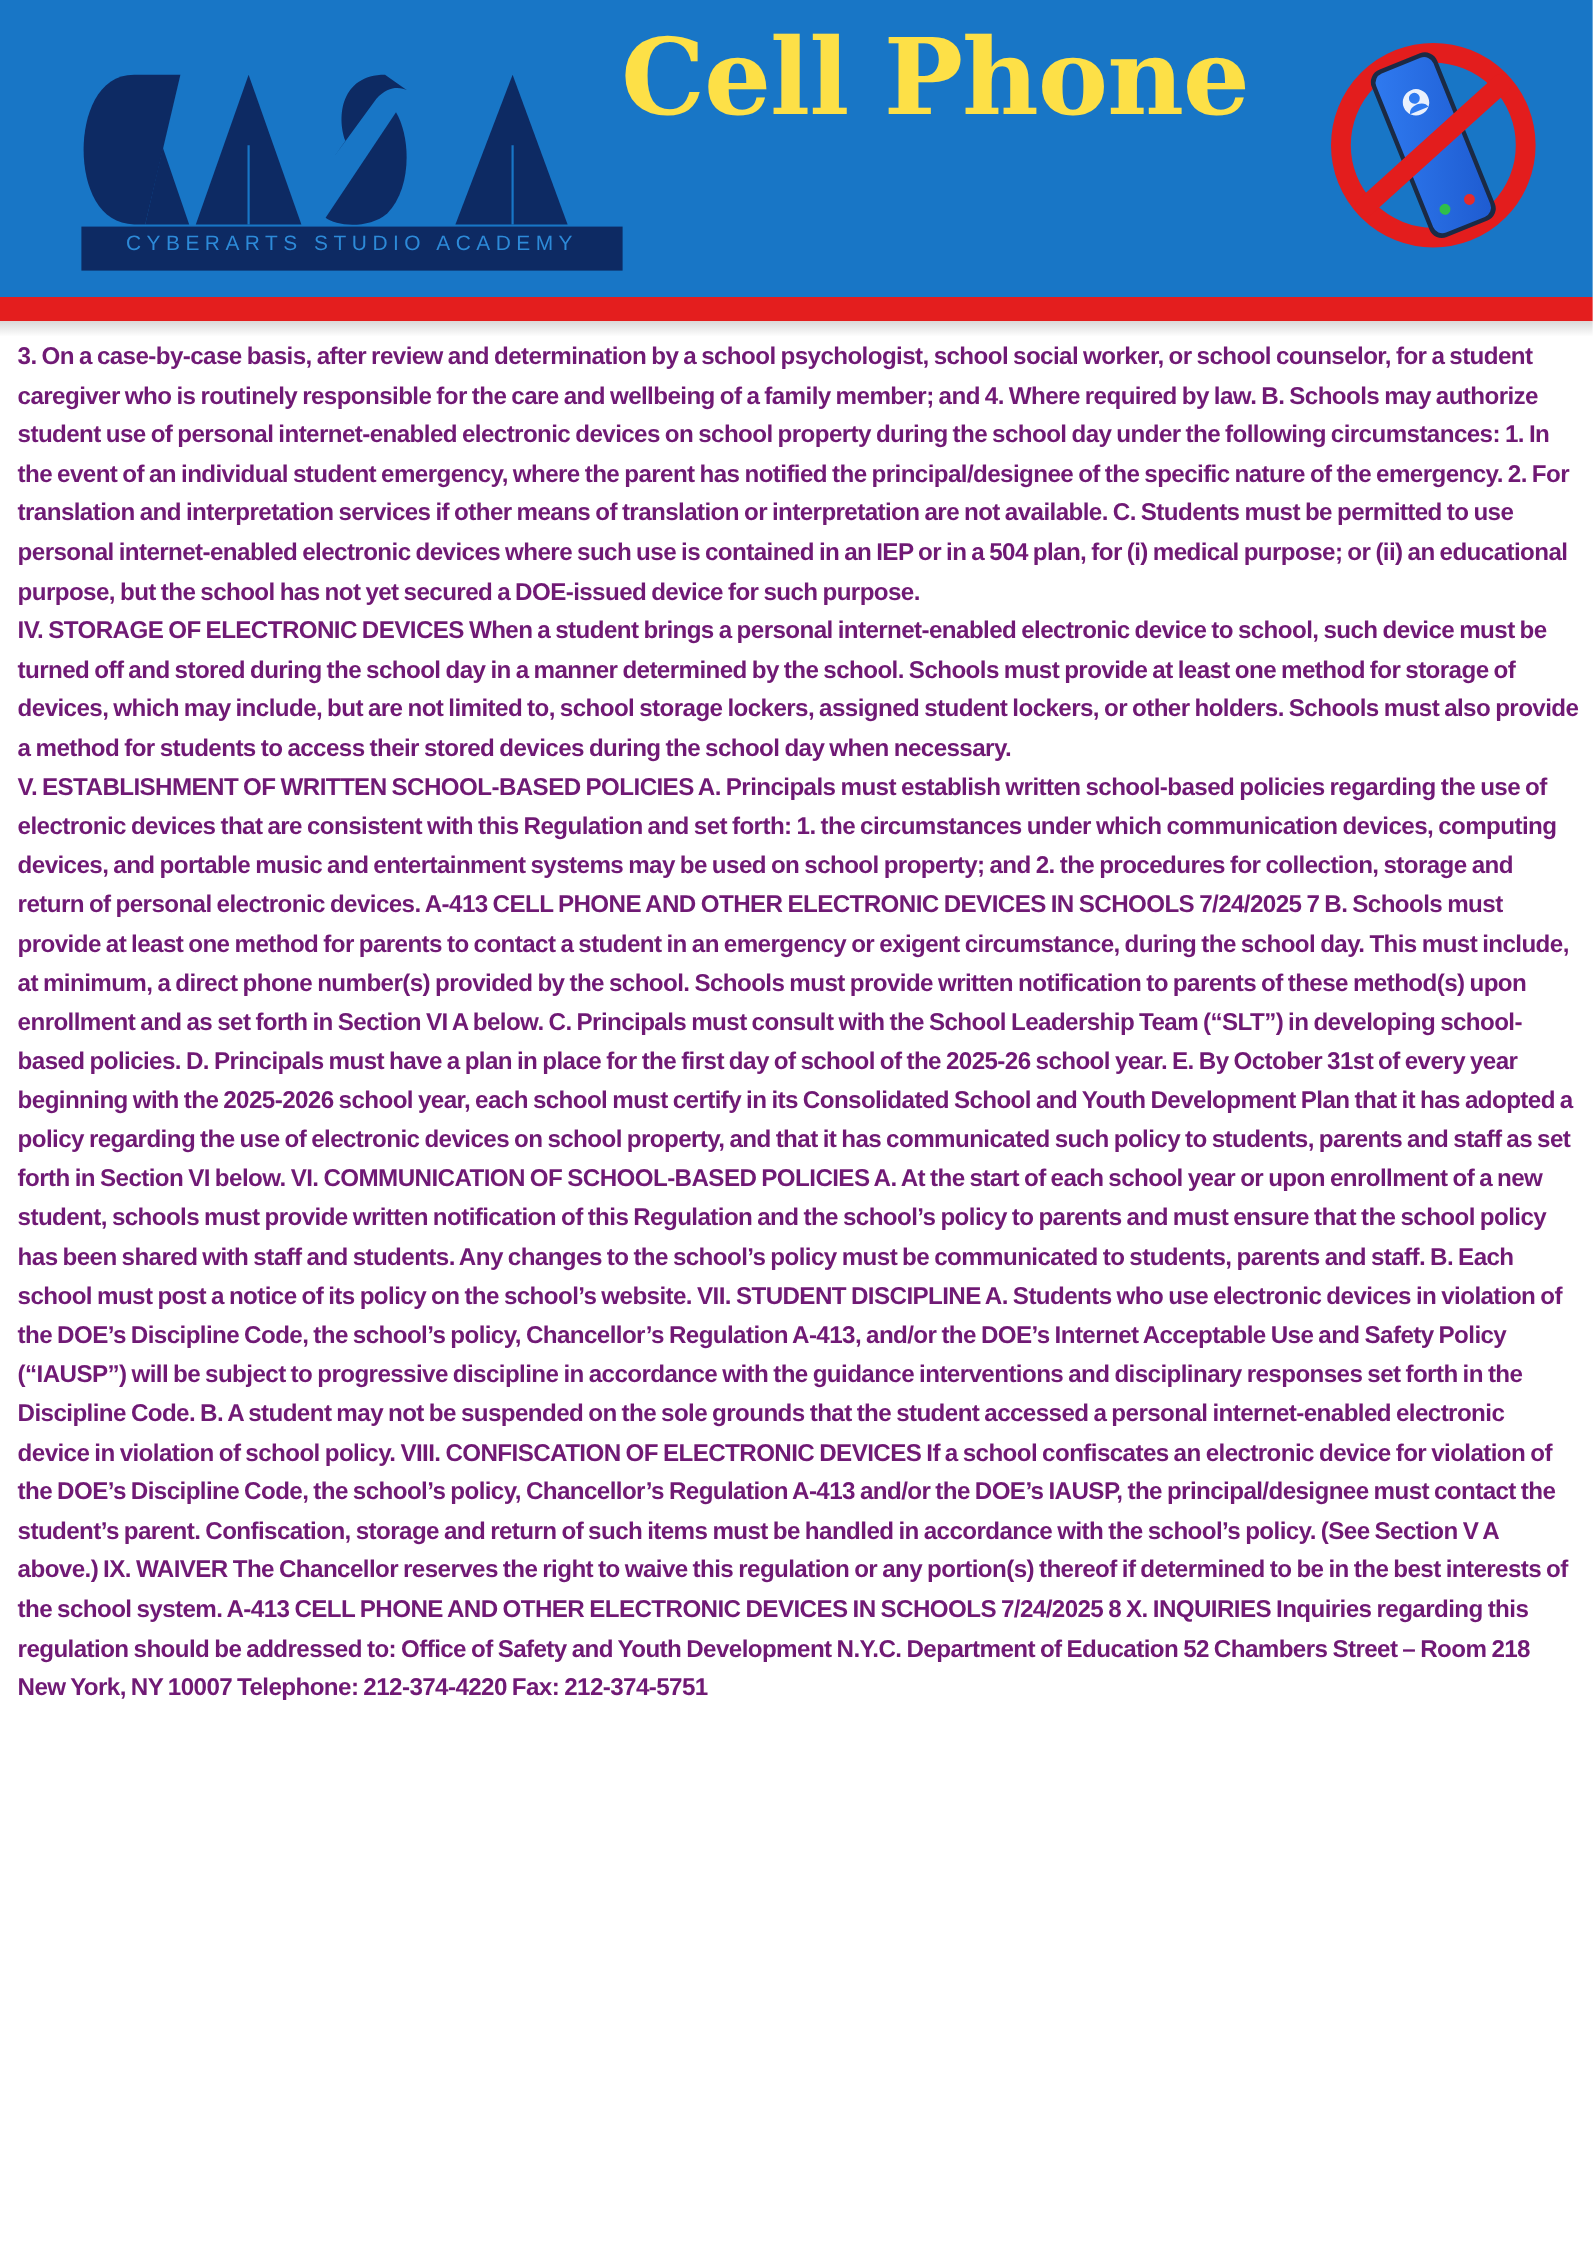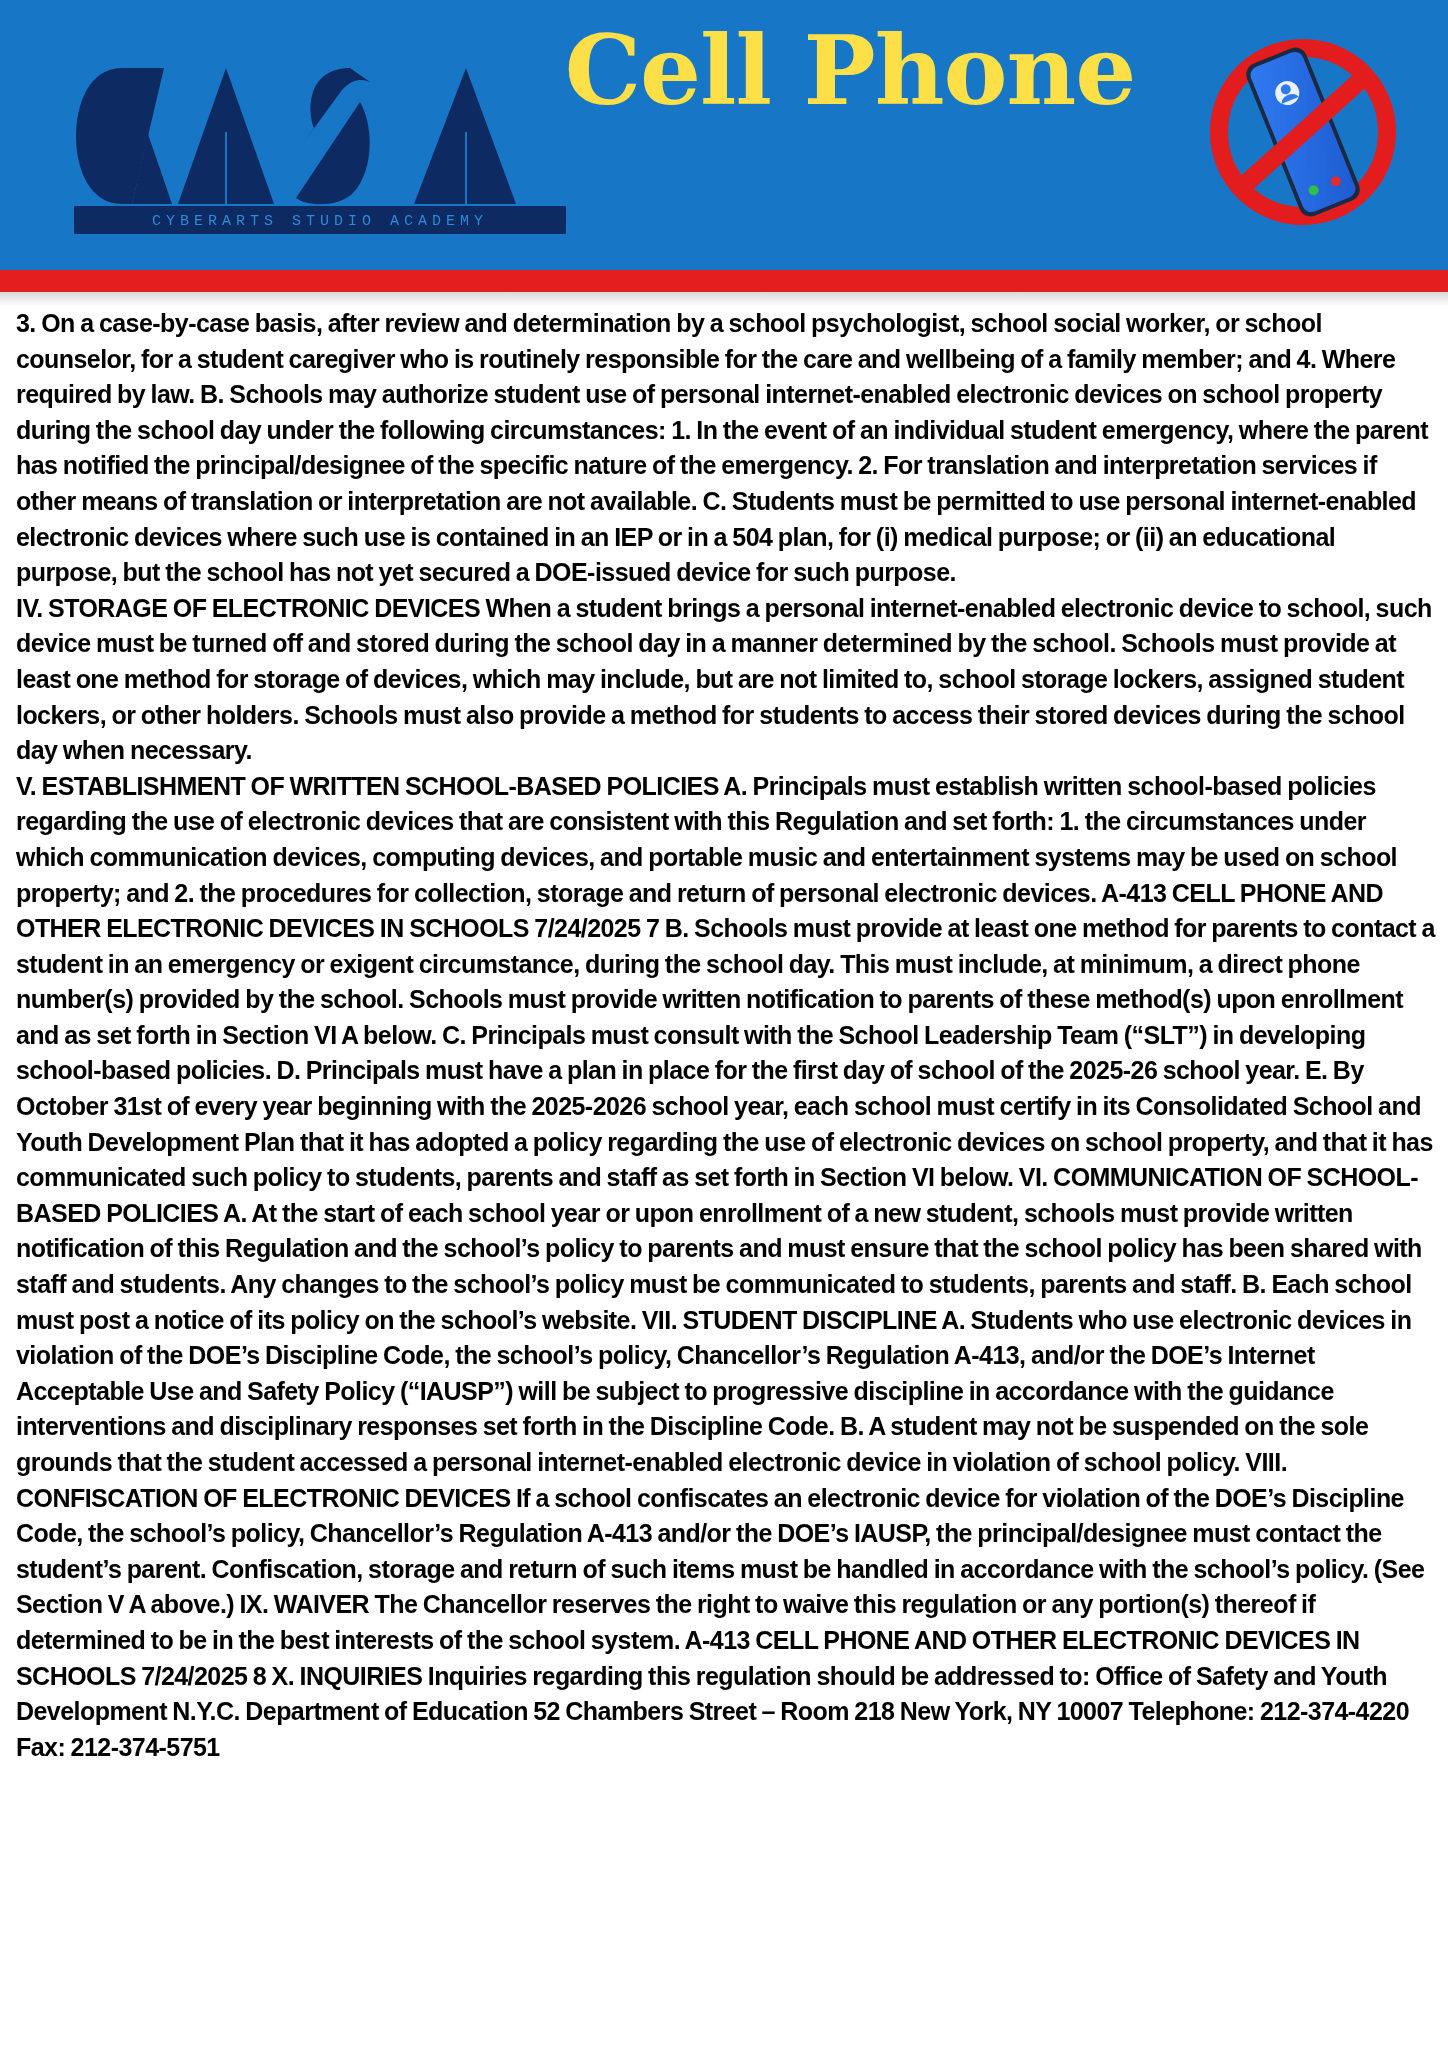--- a/index.html
+++ b/index.html
@@ -2,25 +2,25 @@
 <html><head>
 <meta charset="utf-8">
 <style>
   html, body { margin:0; padding:0; }
   body { width:1448px; height:2048px; background:#ffffff; overflow:hidden; position:relative; font-family:"Liberation Sans", sans-serif; }
   .header { position:absolute; left:0; top:0; width:1448px; height:270px; background:#1876c6; }
   .red-bar { position:absolute; left:0; top:270px; width:1448px; height:22px; background:#e41e1e; }
   .shadow { position:absolute; left:0; top:292px; width:1448px; height:14px; background:linear-gradient(#d8d8d8, #ffffff); }
   .logo { position:absolute; left:74px; top:66px; width:492px; height:176px; }
   .logo svg { display:block; }
-  .logo-sub { position:absolute; left:0; top:140px; width:492px; height:28px; background:#0d2a63; color:#2d8ad8; font-family:Liberation Mono, monospace; font-size:15px; letter-spacing:5px; text-align:center; line-height:32px; white-space:nowrap; }
+  .logo-sub { position:absolute; left:0; top:140px; width:492px; height:40px; background:#0d2a63; color:#2d8ad8; font-family:Liberation Sans, sans-serif; font-size:19px; letter-spacing:5px; text-align:center; line-height:32px; white-space:nowrap; }
   .title { position:absolute; left:560px; top:6px; width:580px; text-align:center; color:#fde047; font-family:"DejaVu Serif", serif; font-weight:bold; font-size:96px; line-height:130px; letter-spacing:-1px; }
   .title div { white-space:nowrap; }
   .no-phone { position:absolute; left:1205px; top:32px; width:200px; height:200px; }
-  .content { position:absolute; left:16px; top:306px; width:1420px; font-family:"Liberation Sans", sans-serif; font-weight:bold; font-size:25px; line-height:35.6px; color:#000000; letter-spacing:-0.55px; word-spacing:-1px; }
+  .content { position:absolute; left:16px; top:306px; width:1420px; font-family:"Liberation Sans", sans-serif; font-weight:bold; font-size:22px; line-height:35.6px; color:#701a75; letter-spacing:-0.55px; word-spacing:-1px; }
   .content p { margin:0; }
 </style>
 </head>
 <body>
 
 <div class="header">
   <div class="logo">
     <svg width="492" height="140" viewBox="0 0 492 140">
 
       <path d="M90 2 L48 2 C14 2 2 40 2 70 C2 104 16 138 48 138 L58 138 Z" fill="#0d2a63"></path>

